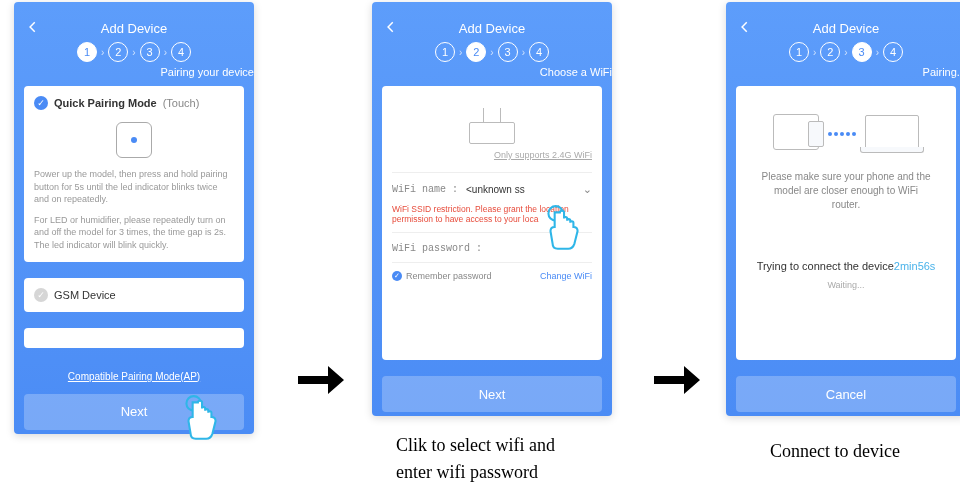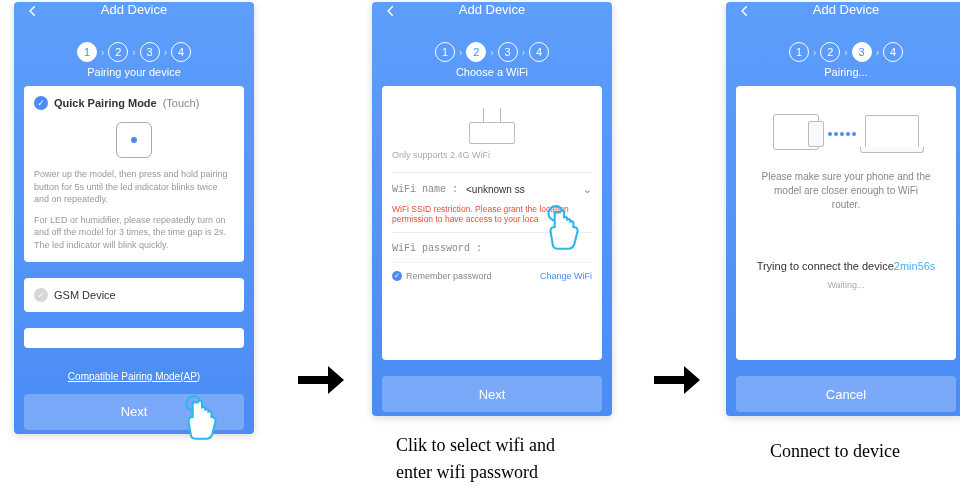--- a/index.html
+++ b/index.html
@@ -1,43 +1,43 @@
 <!DOCTYPE html>
 <html><head>
 <meta charset="utf-8">
 <style>
   * { box-sizing: border-box; margin: 0; padding: 0; }
   body { font-family: Arial, sans-serif; background: #fff; width: 960px; height: 500px; position: relative; }
   .stage { position: absolute; display: flex; align-items: flex-start; }
   .phone { width: 240px; background: linear-gradient(180deg,#5d9dfb 0%,#4b8cf5 100%); border-radius: 4px; overflow: hidden; box-shadow: 0 2px 8px rgba(0,0,0,.15); display: flex; flex-direction: column; }
-  .topbar { height: 34px; display: flex; align-items: flex-start; padding: 0 10px; color: #fff; font-size: 13px; position: relative; }
+  .topbar { height: 34px; display: flex; align-items: flex-end; padding: 0 10px; color: #fff; font-size: 13px; position: relative; }
   .back { width: 18px; height: 18px; display: inline-flex; align-items: center; justify-content: center; cursor: pointer; }
   .title { position: absolute; left: 0; right: 0; text-align: center; pointer-events: none; }
   .steps { display: flex; align-items: center; justify-content: center; gap: 4px; padding: 6px 0 4px; }
   .step { width: 20px; height: 20px; border-radius: 50%; border: 1.2px solid #fff; color: #fff; font-size: 11px; display: flex; align-items: center; justify-content: center; }
   .step.active { background: #fff; color: #4a8bf5; }
   .chev { color: rgba(255,255,255,.7); font-size: 10px; }
-  .subtitle { text-align: center; color: #fff; font-size: 11px; padding-bottom: 8px; }
+  .subtitle { text-align: right; color: #fff; font-size: 11px; padding-bottom: 8px; }
   .card { background: #f7f9fc; margin: 0 10px 10px; border-radius: 4px; padding: 10px; font-size: 10px; color: #555; }
   .card.white { background: #fff; }
   .card-group { display: flex; flex-direction: column; gap: 6px; }
   .qp-head { display: flex; align-items: center; gap: 6px; font-size: 11px; color: #333; padding-bottom: 8px; }
   .check-circle { width: 14px; height: 14px; border-radius: 50%; background: #4a8bf5; color: #fff; font-size: 9px; display: flex; align-items: center; justify-content: center; }
   .off-circle { width: 14px; height: 14px; border-radius: 50%; background: #d6d6d6; color: #fff; font-size: 9px; display: flex; align-items: center; justify-content: center; }
   .sq { width: 36px; height: 36px; margin: 4px auto 10px; border: 1px solid #aaa; border-radius: 6px; display: flex; align-items: center; justify-content: center; }
   .sq .dot { width: 6px; height: 6px; background: #4a8bf5; border-radius: 50%; }
   .linktxt { text-align: center; padding: 6px 0 2px; }
   .linktxt span { color: #fff; font-size: 10px; text-decoration: underline; cursor: pointer; }
   .btn { margin: 8px 10px 4px; height: 36px; background: rgba(255,255,255,.25); border-radius: 4px; color: #fff; font-size: 13px; display: flex; align-items: center; justify-content: center; cursor: pointer; }
   .arrow { width: 52px; align-self: center; margin-top: 160px; }
   .router { width: 54px; height: 40px; margin: 8px auto 6px; position: relative; }
   .router .body { position: absolute; bottom: 0; left: 4px; right: 4px; height: 22px; border: 1px solid #bbb; border-radius: 2px; }
   .router .ant1,.router .ant2 { position: absolute; bottom: 22px; width: 1px; height: 14px; background: #bbb; }
   .router .ant1 { left: 18px; } .router .ant2 { right: 18px; }
-  .supports { text-align: left; color: #aaa; font-size: 9px; padding-bottom: 12px; }
+  .supports { text-align: right; color: #aaa; font-size: 9px; padding-bottom: 12px; text-decoration: underline; }
   .field { border-top: 1px solid #eee; padding: 10px 0 4px; display: flex; align-items: center; gap: 8px; font-size: 10px; color: #888; position: relative; }
   .field .lab { flex: 0 0 auto; font-family: Liberation Mono, monospace; }
   .field .val { flex: 1; color: #333; }
   .field .drop { color: #888; font-size: 11px; }
   .warn { color: #e74c3c; font-size: 8.5px; line-height: 1.2; padding: 4px 0 8px; }
   .row-rc { display: flex; align-items: center; justify-content: space-between; font-size: 9px; padding-top: 8px; color: #4a8bf5; border-top: 1px solid #eee; margin-top: 4px; }
   .row-rc .left { display: flex; align-items: flex-start; gap: 4px; color: #888; }
   .conn-illu { display: flex; align-items: center; justify-content: center; gap: 8px; padding: 18px 0 14px; }
   .dev { width: 46px; height: 36px; border: 1px solid #bbb; border-radius: 3px; position: relative; }
   .dev.phonei::after { content:''; position: absolute; right: -6px; top: 6px; width: 14px; height: 24px; border: 1px solid #bbb; border-radius: 2px; background: #f7f9fc; }

